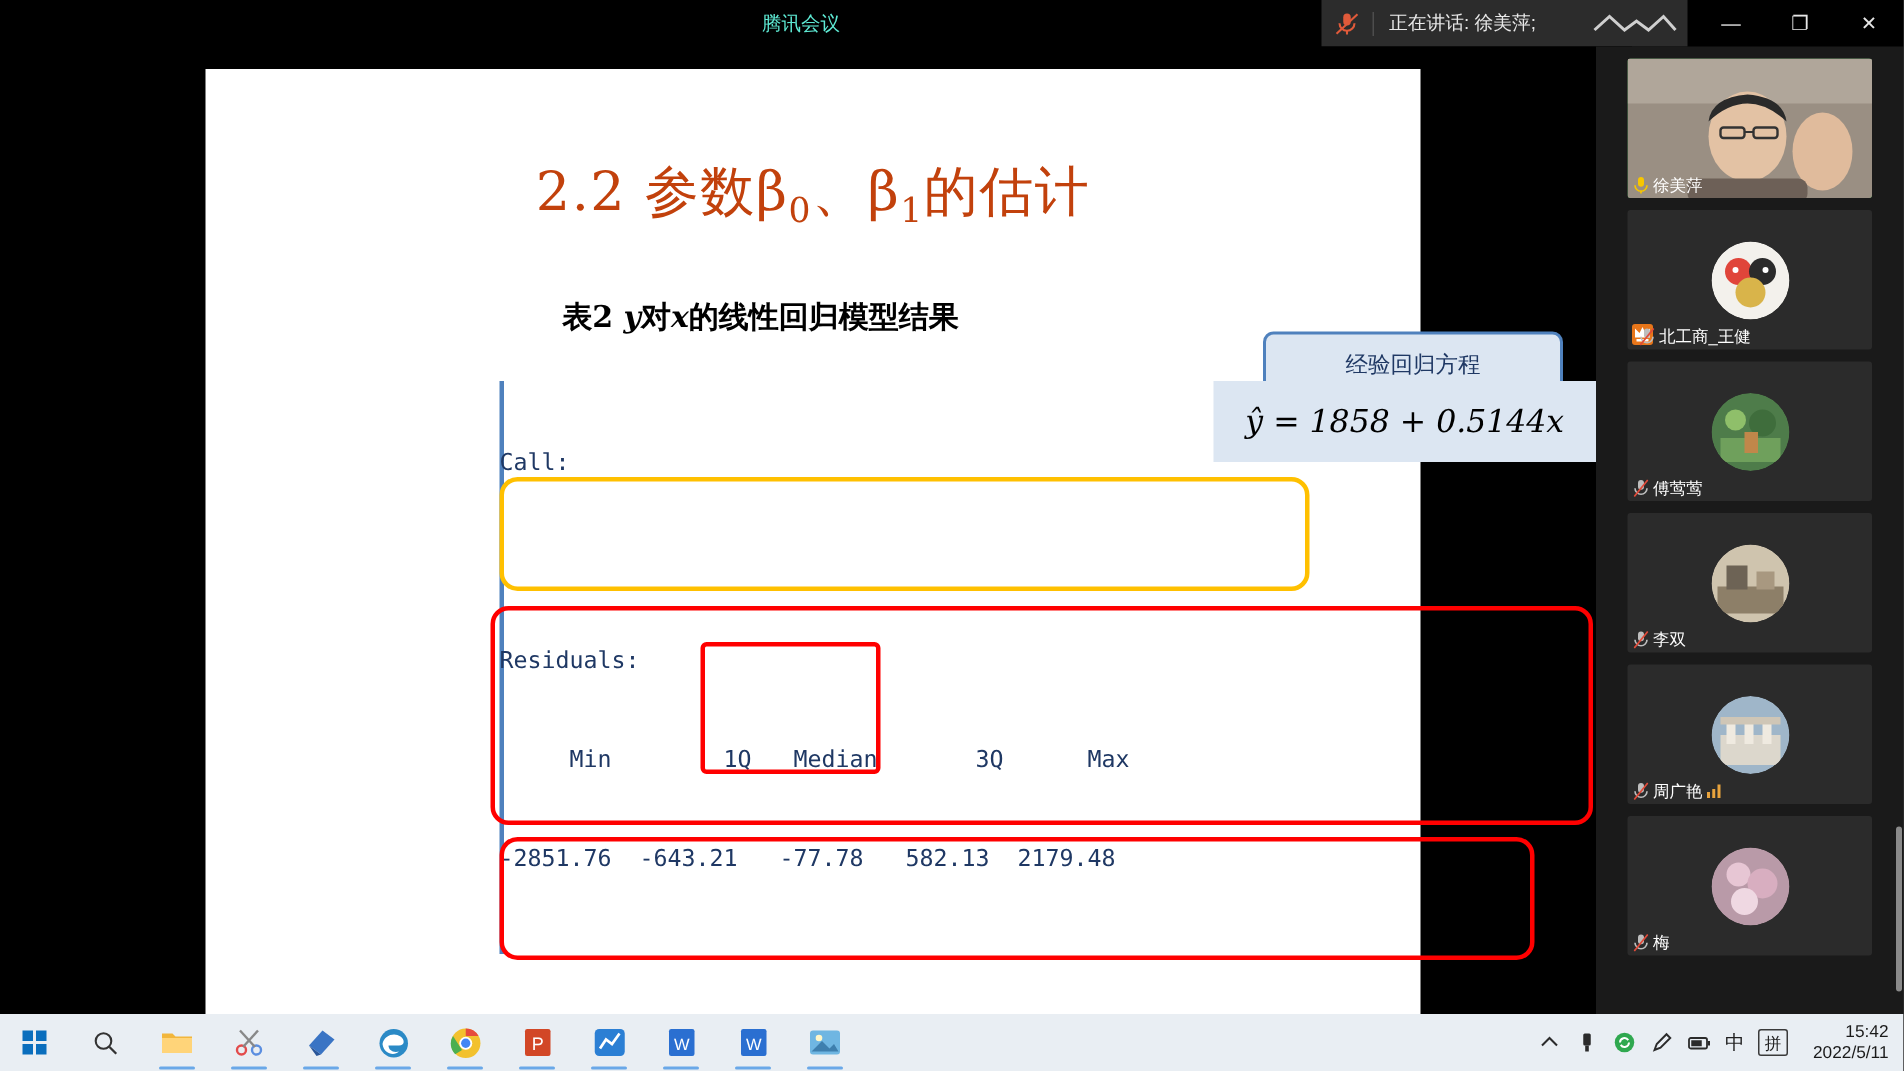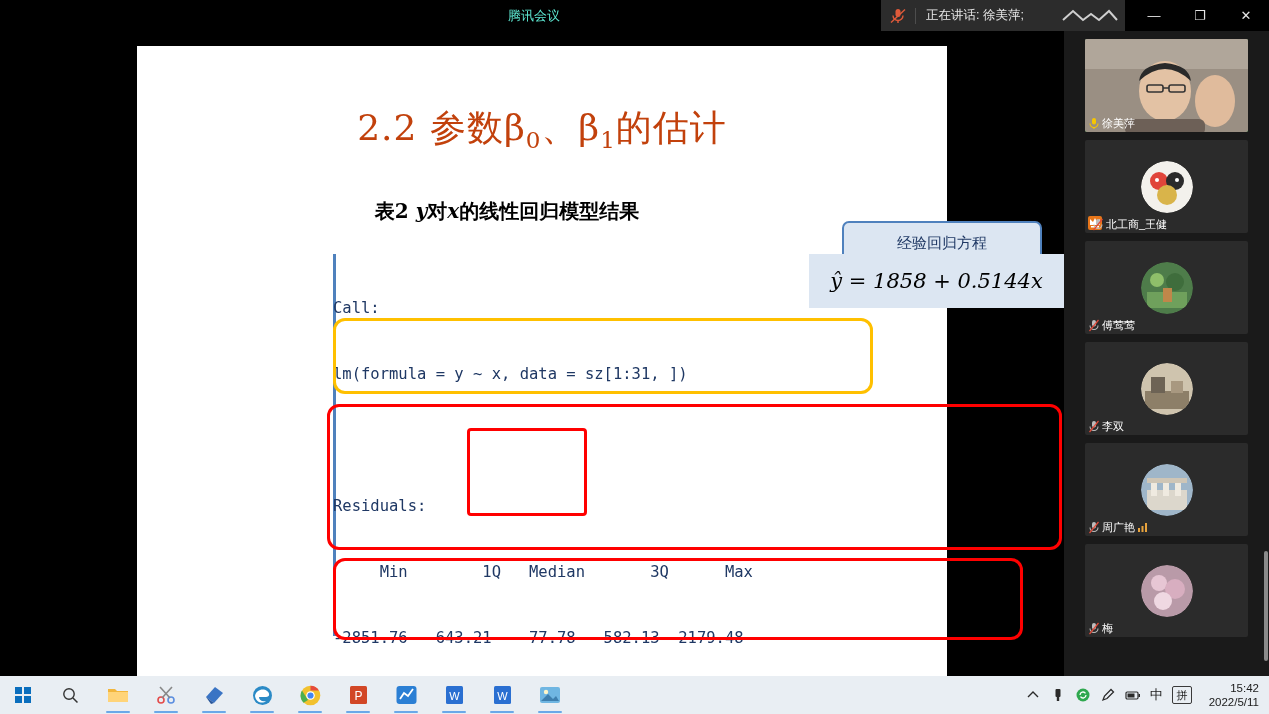--- a/index.html
+++ b/index.html
@@ -232,21 +232,20 @@
         <span>经验回归方程</span>
       </div>
       <div class="eq-formula">
         <i>ŷ  =  1858 + 0.5144x</i>
       </div>
 
       <div class="vbar"></div>
 
       <div class="code-block">
         <div class="code-line">Call:</div>
-        <div class="code-line">lm(formula = y ~ x, data = sz[1:31, ])</div>
         <div class="code-line"></div>
         <div class="code-line">Residuals:</div>
         <div class="code-line">     Min        1Q   Median       3Q      Max</div>
         <div class="code-line">-2851.76  -643.21   -77.78   582.13  2179.48</div>
         <div class="code-line"></div>
         
         
         
         
         

